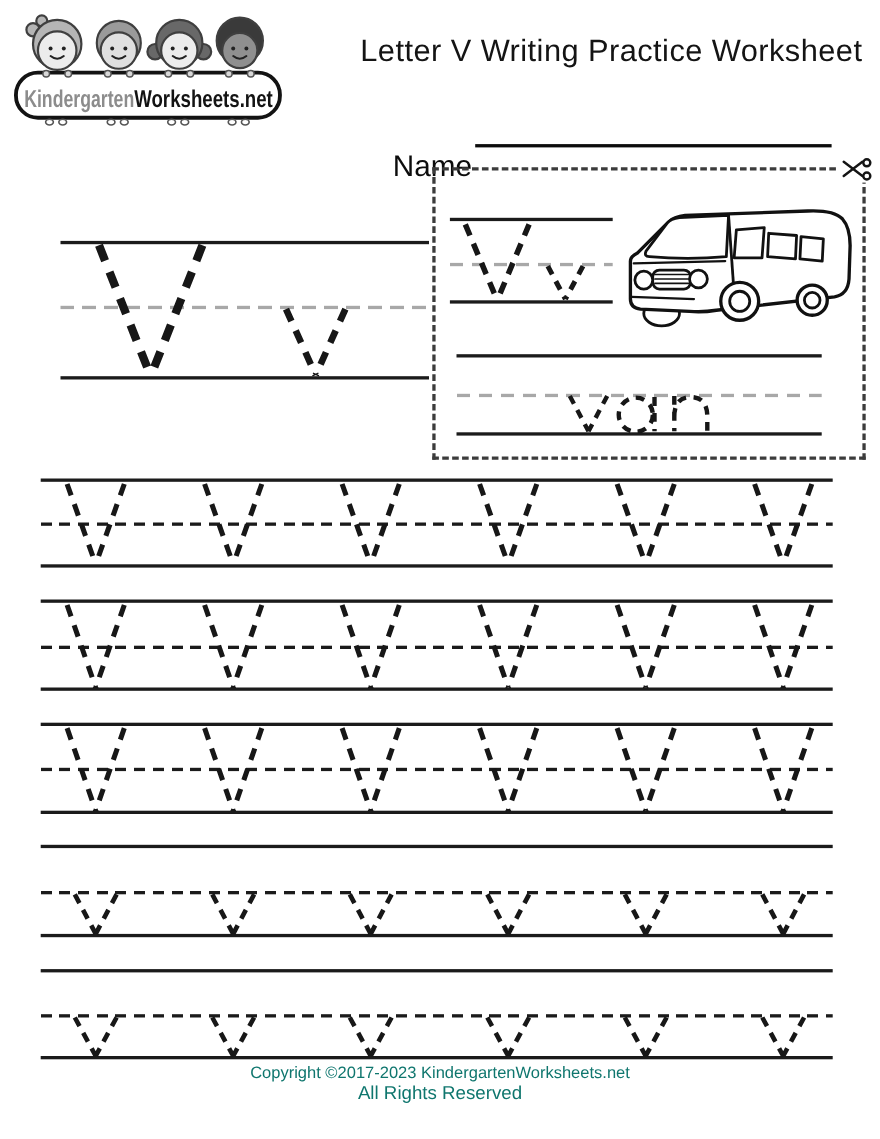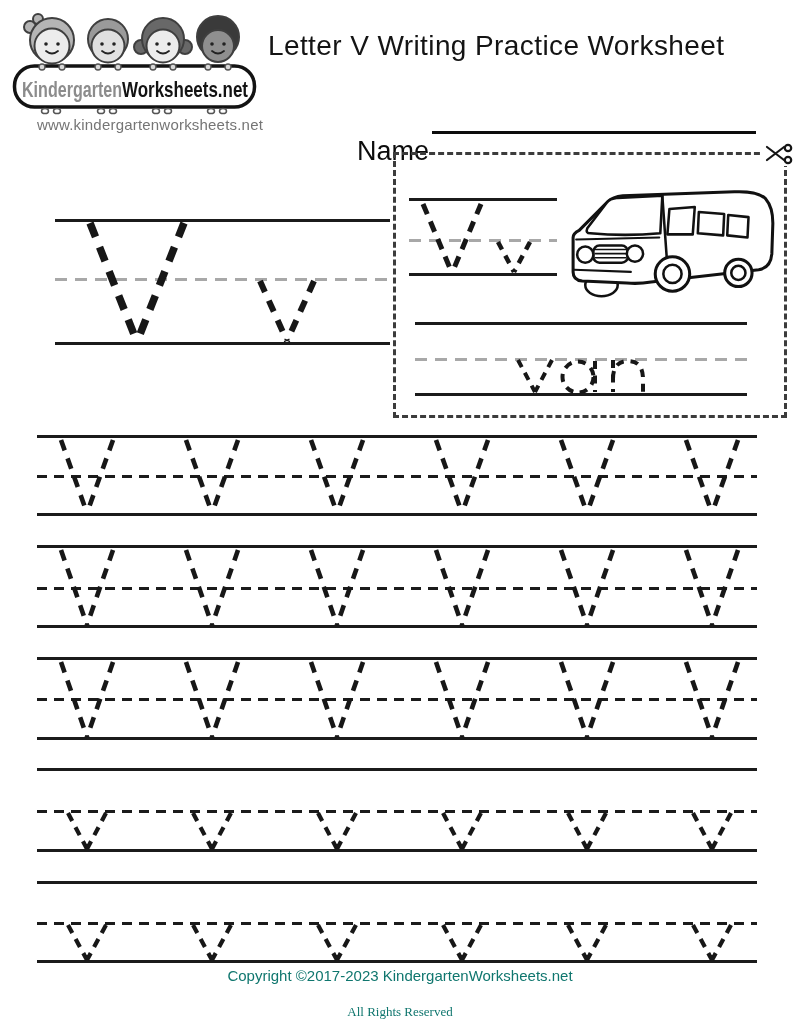--- a/index.html
+++ b/index.html
@@ -3,21 +3,21 @@
 <meta charset="utf-8">
 <style>
   html,body{margin:0;padding:0;background:#fff;}
   .page{position:relative;width:800px;height:1035px;background:#fff;overflow:hidden;
         font-family:"Liberation Sans",sans-serif;color:#171717;}
 
   
   .logo{position:absolute;left:12px;top:10px;width:245px;}
   .logo-url{position:absolute;left:24px;top:116px;width:252px;text-align:center;
             font-size:15px;color:#757575;letter-spacing:.2px;}
-  .title{position:absolute;left:268px;top:30px;width:516px;text-align:left;
+  .title{position:absolute;left:268px;top:30px;width:516px;text-align:right;
          font-size:28px;color:#141414;letter-spacing:.4px;}
   .name-label{position:absolute;left:357px;top:103px;font-size:27px;color:#0c0c0c;margin-top:33px;}
   .name-line{position:absolute;left:432px;top:131px;width:324px;height:0;
              border-top:3px solid #0c0c0c;}
 
   
   .solidline{position:absolute;left:0;right:0;height:3px;background:#1b1b1b;}
   .dashline{position:absolute;left:0;right:0;height:3px;
             background:repeating-linear-gradient(90deg,#1b1b1b 0 10px,transparent 10px 17px);}
   .gdash{background:repeating-linear-gradient(90deg,#a8a8a8 0 12px,transparent 12px 20px);}
@@ -36,21 +36,21 @@
   .van-image{position:absolute;left:170px;top:25px;width:218px;height:128px;}
   .card-word{position:absolute;left:19px;top:167px;width:332px;height:74px;}
 
   
   .prow{position:absolute;left:37px;width:720px;}
   .prow svg{position:absolute;left:0;top:0;}
 
   
   .footer{position:absolute;left:0;top:967px;width:800px;text-align:center;color:#0f766e;}
   .footer .l1{font-size:15px;}
-  .footer .l2{font-size:13px;margin-top:20px;font-family:Liberation Serif, serif;}
+  .footer .l2{font-size:17px;margin-top:0;}
 </style>
 </head>
 <body>
 
 <div class="page">
 
   <div class="logo">
     <svg width="245" height="108" viewBox="0 0 245 108">
 
       <g stroke="#3f3f3f" stroke-width="2">
@@ -108,21 +108,20 @@
           <ellipse cx="101" cy="101" rx="3.5" ry="2.6"></ellipse>
         <ellipse cx="144" cy="101" rx="3.5" ry="2.6"></ellipse>
           <ellipse cx="156" cy="101" rx="3.5" ry="2.6"></ellipse>
         <ellipse cx="199" cy="101" rx="3.5" ry="2.6"></ellipse>
           <ellipse cx="211" cy="101" rx="3.5" ry="2.6"></ellipse>
       </g>
       <text x="10" y="87" font-family="Liberation Sans, sans-serif" font-size="22" font-weight="bold" fill="#8c8c8c" textLength="100" lengthAdjust="spacingAndGlyphs">Kindergarten</text>
       <text x="110" y="87" font-family="Liberation Sans, sans-serif" font-size="22" font-weight="bold" fill="#131313" textLength="126" lengthAdjust="spacingAndGlyphs">Worksheets.net</text>
     </svg>
   </div>
-  <div class="logo-url">www.kindergartenworksheets.net</div>
 
   <div class="title">Letter V Writing Practice Worksheet</div>
   <div class="name-label">Name</div>
   <div class="name-line"></div>
 
   <div class="intro">
     <div class="solidline" style="top:0"></div>
     <div class="dashline gdash" style="top:59px"></div>
     <div class="solidline" style="top:123px"></div>
     <svg width="335" height="127" aria-label="V">

